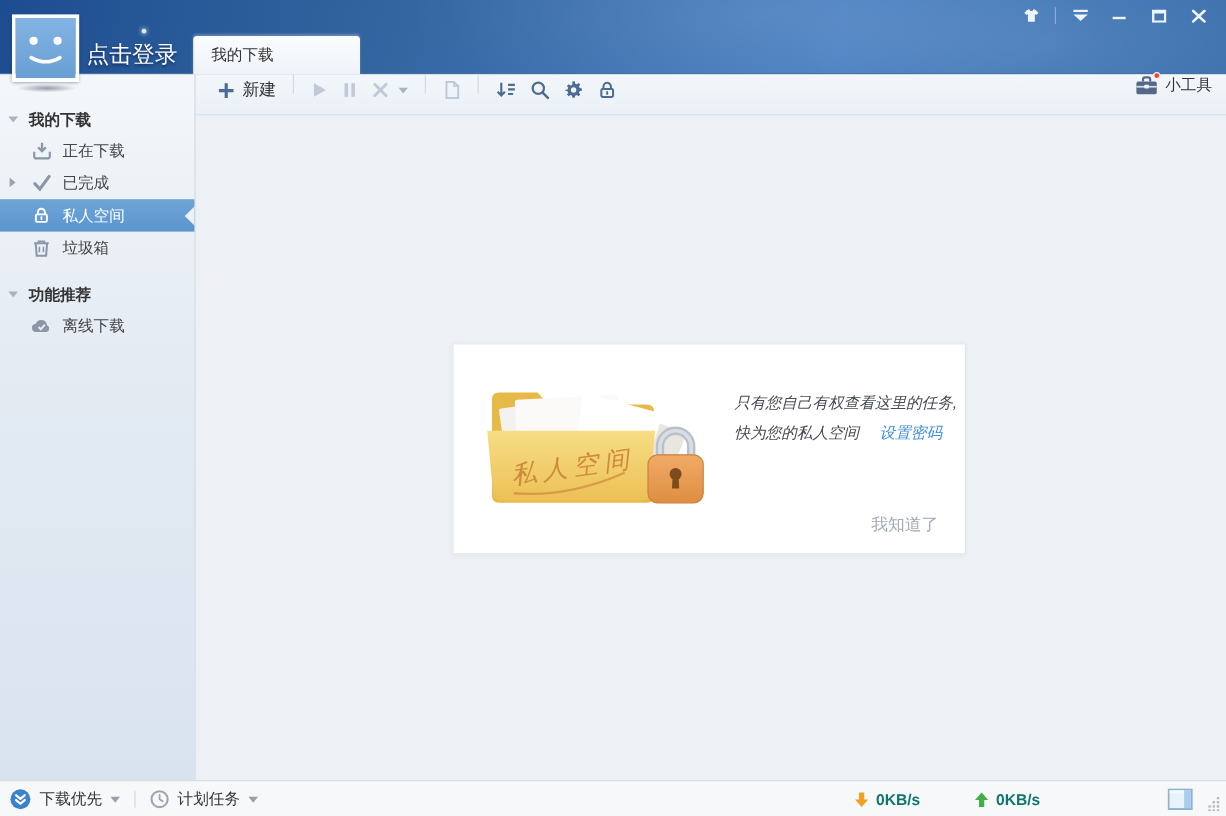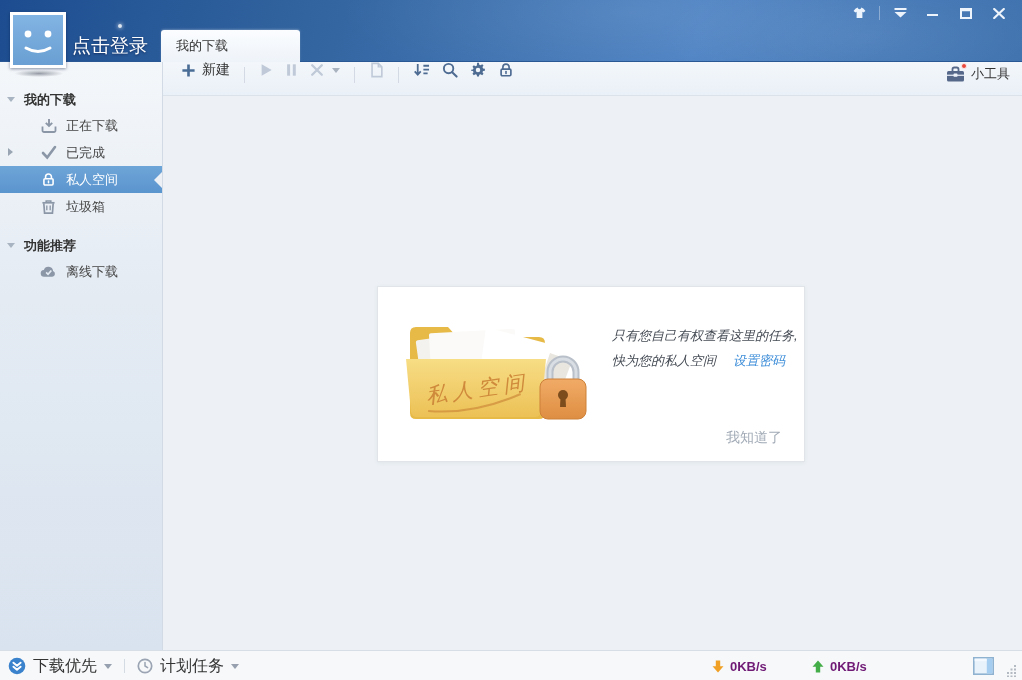--- a/index.html
+++ b/index.html
@@ -32,21 +32,21 @@
 
   
   .tab { position:absolute; left:161px; top:30px; width:139px; height:32px;
     background:linear-gradient(#fbfdff,#eef3f9); border-radius:3px 3px 0 0;
     display:flex; align-items:center; padding-left:15px; font-size:13px; color:#333;
     box-shadow:0 -1px 2px rgba(255,255,255,.25); z-index:3; }
 
   
   .toolbar { position:absolute; left:163px; top:62px; width:859px; height:34px;
     background:linear-gradient(#f3f7fb,#eaf0f7); border-bottom:1px solid #dbe2ea;
-    display:flex; align-items:flex-end; padding:12px 12px; }
+    display:flex; align-items:flex-start; padding:0 12px; }
   .tb-btn { display:flex; align-items:center; gap:6px; padding:0 6px; height:26px;
     cursor:pointer; color:#4e6b92; }
   .tb-btn.disabled { color:#bfc9d7; cursor:default; }
   .tb-label { font-size:14px; color:#333; }
   .tb-sep { width:1px; height:16px; background:#d3dae3; margin:0 8px; }
   .tb-caret { margin-left:2px; }
   .tb-right { margin-left:auto; display:flex; align-items:center; gap:6px; cursor:pointer; }
   .tb-right .tb-label { font-size:13px; }
   .toolbox-wrap { position:relative; width:19px; height:17px; }
   .red-dot { position:absolute; right:-2px; top:-3px; width:6px; height:6px;
@@ -56,21 +56,21 @@
   .sidebar { position:absolute; left:0; top:62px; width:163px; height:588px;
     background:linear-gradient(#f4f7fa 0%,#e4ebf3 40%,#d9e3ef 100%);
     border-right:1px solid #d2dbe5; }
   .sb-header { position:relative; display:flex; align-items:center; height:24px;
     padding-left:24px; font-size:13px; font-weight:bold; color:#333; }
   .sb-header:first-child { margin-top:26px; }
   .sb-tri-down { position:absolute; left:7px; top:9px; width:0; height:0;
     border-left:4px solid transparent; border-right:4px solid transparent;
     border-top:5px solid #a9b4c2; }
   .sb-item { position:relative; display:flex; align-items:center; height:27px;
-    padding-left:40px; font-size:13px; color:#444; cursor:pointer; gap:9px; }
+    padding-left:26px; font-size:13px; color:#444; cursor:pointer; gap:9px; }
   .sb-item .sb-icon { width:17px; height:17px; display:flex; align-items:center;
     justify-content:center; color:#8b96a6; }
   .sb-item.selected { background:linear-gradient(#6ea5d8,#5b95ce); color:#fff; }
   .sb-item.selected .sb-icon { color:#fff; }
   .sb-notch { position:absolute; right:0; top:50%; transform:translateY(-50%);
     width:0; height:0; border-top:8px solid transparent; border-bottom:8px solid transparent;
     border-right:8px solid #edf1f5; }
   .sb-expand { position:absolute; left:8px; top:9px; width:0; height:0;
     border-top:4px solid transparent; border-bottom:4px solid transparent;
     border-left:5px solid #9aa5b3; }
@@ -90,26 +90,26 @@
   .ct-check-label { font-size:13px; color:#333; margin-left:9px; white-space:nowrap; }
   .confirm { position:absolute; right:22px; bottom:14px; font-size:14px;
     color:#a2abb6; cursor:pointer; }
 
   
   .statusbar { position:absolute; left:0; top:650px; width:1022px; height:30px;
     background:#f6f8fa; border-top:1px solid #d8dee5; }
   .st-left { position:absolute; left:8px; top:0; height:30px; display:flex;
     align-items:center; gap:7px; }
   .st-item { display:flex; align-items:center; gap:7px; cursor:pointer; }
-  .st-label { font-size:16px; color:#333; }
+  .st-label { font-size:13px; color:#333; }
   .st-caret { width:0; height:0; border-left:4px solid transparent;
     border-right:4px solid transparent; border-top:5px solid #96a0ae; }
   .st-sep { width:1px; height:14px; background:#d5dbe2; margin:0 5px; }
   .speed { position:absolute; top:0; height:30px; display:flex; align-items:center;
-    gap:6px; font-size:13px; font-weight:bold; color:#701a75; }
+    gap:6px; font-size:13px; font-weight:bold; color:#0f766e; }
   .speed-down { left:712px; } .speed-up { left:812px; }
   .panel-toggle { position:absolute; right:28px; top:6px; cursor:pointer; }
   .grip { position:absolute; right:5px; top:12px; cursor:nwse-resize; }
 </style>
 </head>
 <body>
 
 <div id="app">
 
   <div class="header">

